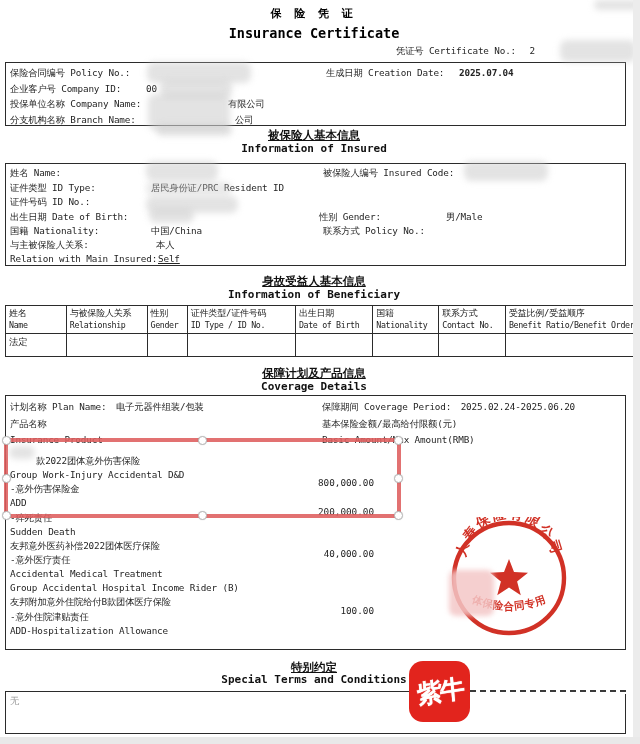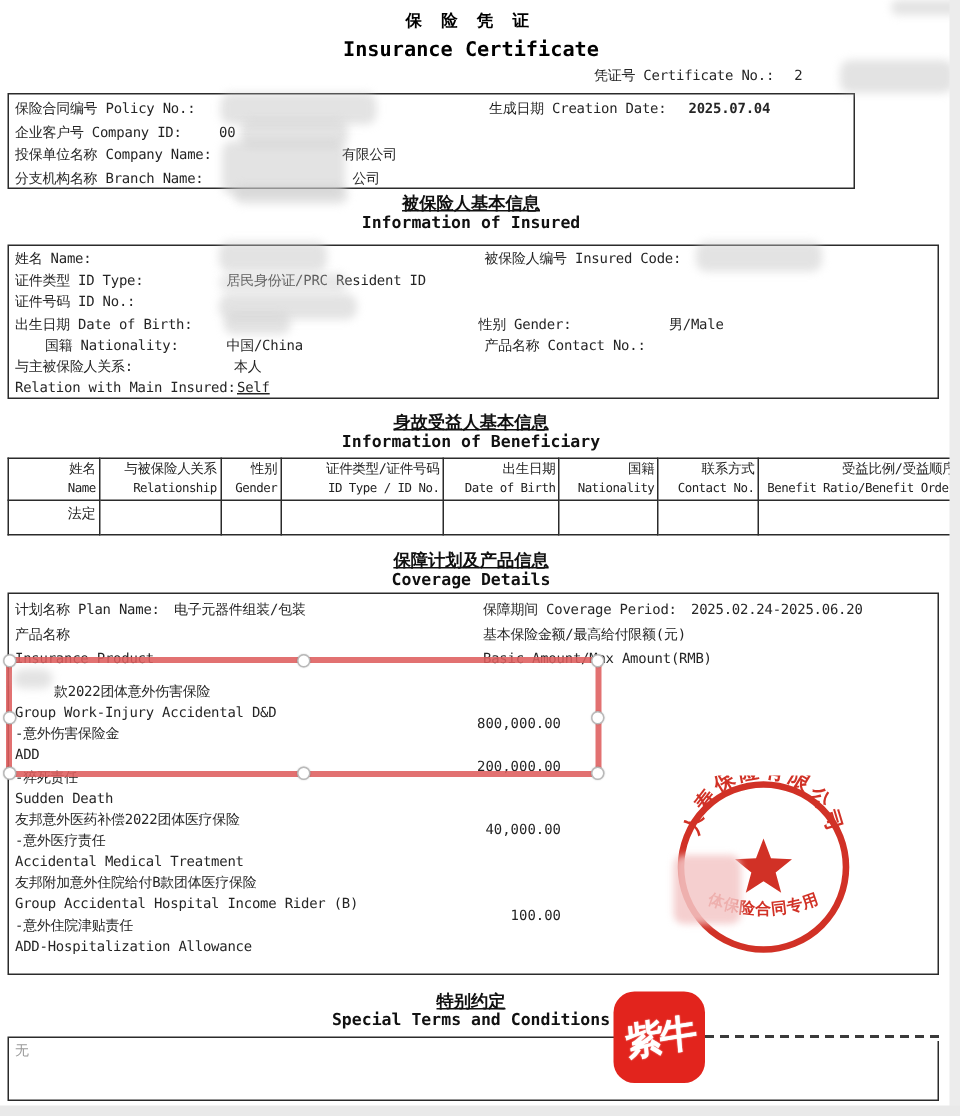--- a/index.html
+++ b/index.html
@@ -9,21 +9,21 @@
   .t{font-size:9.3px;letter-spacing:-0.15px;line-height:12px;color:#252525;}
   .ctr{left:0;width:628px;text-align:center;}
   .sec-zh{font-family:"DejaVu Sans",sans-serif;font-weight:bold;font-size:11.5px;color:#111;text-decoration:underline;}
   .sec-en{font-weight:bold;font-size:11px;color:#111;}
   .box{position:absolute;border:1.5px solid #2b2b2b;background:transparent;box-sizing:border-box;}
   
   .doc-title{top:6px;font-family:Liberation Serif, serif;font-weight:bold;font-size:11px;letter-spacing:5px;color:#000;}
   .doc-sub{top:25px;font-weight:bold;font-size:13.5px;color:#000;}
   
   table.ben{position:absolute;left:5px;top:305px;border-collapse:collapse;table-layout:fixed;}
-  table.ben th,table.ben td{border:1.2px solid #2b2b2b;vertical-align:top;padding:2px 2px 3px 3px;text-align:right;font-weight:normal;overflow:hidden;}
+  table.ben th,table.ben td{border:1.2px solid #2b2b2b;vertical-align:top;padding:2px 2px 3px 3px;text-align:left;font-weight:normal;overflow:hidden;}
   table.ben .hzh{font-size:9px;line-height:11.5px;letter-spacing:-0.2px;}
   table.ben .hen{font-size:8.3px;line-height:10.5px;letter-spacing:-0.35px;}
   table.ben td.cell{height:17px;font-size:9.3px;}
   
   .cov-row{position:relative;height:14.15px;}
   .cov-txt{font-size:9.3px;letter-spacing:-0.15px;color:#252525;}
   .cov-amt{position:absolute;left:220px;top:0;width:144px;text-align:right;font-size:9.3px;color:#252525;}
   
   .anno{position:absolute;left:4px;top:438px;width:397px;height:80px;box-sizing:border-box;
         border:4px solid rgba(222,93,93,0.88);border-radius:2px;z-index:6;}
@@ -52,21 +52,21 @@
 </head>
 <body>
 
 <div class="abs ctr doc-title">保 险 凭 证</div>
 <div class="abs ctr doc-sub">Insurance Certificate</div>
 <div class="abs t" style="left:396px;top:45px;">
   <span>凭证号 Certificate No.:</span>
   <span style="padding-left:8px;">2</span>
 </div>
 
-<div class="box" style="left:5px;top:62px;width:565px;height:64px;">
+<div class="box" style="left:5px;top:62px;width:621px;height:64px;">
   <span class="abs t" style="left:4px;top:4px;">保险合同编号 Policy No.:</span>
   <span class="abs t" style="left:320px;top:4px;">生成日期 Creation Date:</span>
   <span class="abs t" style="left:453px;top:4px;font-weight:bold;">2025.07.04</span>
   <span class="abs t" style="left:4px;top:19.5px;">企业客户号 Company ID:</span>
   <span class="abs t" style="left:140px;top:19.5px;">00</span>
   <span class="abs t" style="left:4px;top:35px;">投保单位名称 Company Name:</span>
   <span class="abs t" style="left:222px;top:35px;">有限公司</span>
   <span class="abs t" style="left:4px;top:50.5px;">分支机构名称 Branch Name:</span>
   <span class="abs t" style="left:229px;top:50.5px;">公司</span>
 </div>
@@ -76,23 +76,23 @@
 
 <div class="box" style="left:5px;top:163px;width:621px;height:103px;">
   <span class="abs t" style="left:4px;top:3px;">姓名 Name:</span>
   <span class="abs t" style="left:317px;top:3px;">被保险人编号 Insured Code:</span>
   <span class="abs t" style="left:4px;top:17.5px;">证件类型 ID Type:</span>
   <span class="abs t" style="left:145px;top:17.5px;">居民身份证/PRC Resident ID</span>
   <span class="abs t" style="left:4px;top:32px;">证件号码 ID No.:</span>
   <span class="abs t" style="left:4px;top:46.5px;">出生日期 Date of Birth:</span>
   <span class="abs t" style="left:313px;top:46.5px;">性别 Gender:</span>
   <span class="abs t" style="left:440px;top:46.5px;">男/Male</span>
-  <span class="abs t" style="left:4px;top:60.5px;margin-left:20px;">国籍 Nationality:</span>
+  <span class="abs t" style="left:4px;top:60.5px;">国籍 Nationality:</span>
   <span class="abs t" style="left:145px;top:60.5px;">中国/China</span>
-  <span class="abs t" style="left:317px;top:60.5px;">产品名称 Contact No.:</span>
+  <span class="abs t" style="left:317px;top:60.5px;">联系方式 Policy No.:</span>
   <span class="abs t" style="left:4px;top:74.5px;">与主被保险人关系:</span>
   <span class="abs t" style="left:150px;top:74.5px;">本人</span>
   <span class="abs t" style="left:4px;top:88.5px;">Relation with Main Insured:</span>
   <span class="abs t" style="left:152px;top:88.5px;text-decoration:underline;">Self</span>
 </div>
 
 <div class="abs ctr sec-zh" style="top:274px;">身故受益人基本信息</div>
 <div class="abs ctr sec-en" style="top:288px;">Information of Beneficiary</div>
 
 <table class="ben">
@@ -164,22 +164,22 @@
   <div class="abs" style="left:4px;top:53px;width:612px;">
     <div class="cov-row"><span class="cov-txt" style="padding-left:26px;">款2022团体意外伤害保险</span><span class="cov-amt"></span></div>
     <div class="cov-row"><span class="cov-txt">Group Work-Injury Accidental D&amp;D</span><span class="cov-amt"></span></div>
     <div class="cov-row"><span class="cov-txt">-意外伤害保险金</span><span class="cov-amt">800,000.00</span></div>
     <div class="cov-row"><span class="cov-txt">ADD</span><span class="cov-amt"></span></div>
     <div class="cov-row"><span class="cov-txt">-猝死责任</span><span class="cov-amt">200,000.00</span></div>
     <div class="cov-row"><span class="cov-txt">Sudden Death</span><span class="cov-amt"></span></div>
     <div class="cov-row"><span class="cov-txt">友邦意外医药补偿2022团体医疗保险</span><span class="cov-amt"></span></div>
     <div class="cov-row"><span class="cov-txt">-意外医疗责任</span><span class="cov-amt">40,000.00</span></div>
     <div class="cov-row"><span class="cov-txt">Accidental Medical Treatment</span><span class="cov-amt"></span></div>
+    <div class="cov-row"><span class="cov-txt">Group Accidental Hospital Income Rider (B)</span><span class="cov-amt"></span></div>
     <div class="cov-row"><span class="cov-txt">友邦附加意外住院给付B款团体医疗保险</span><span class="cov-amt"></span></div>
-    <div class="cov-row"><span class="cov-txt">Group Accidental Hospital Income Rider (B)</span><span class="cov-amt"></span></div>
     <div class="cov-row"><span class="cov-txt">-意外住院津贴责任</span><span class="cov-amt">100.00</span></div>
     <div class="cov-row"><span class="cov-txt">ADD-Hospitalization Allowance</span><span class="cov-amt"></span></div>
   </div>
 </div>
 
 <div class="anno">
   <div class="hd tl"></div>
   <div class="hd tm"></div>
   <div class="hd tr"></div>
   <div class="hd ml"></div>

